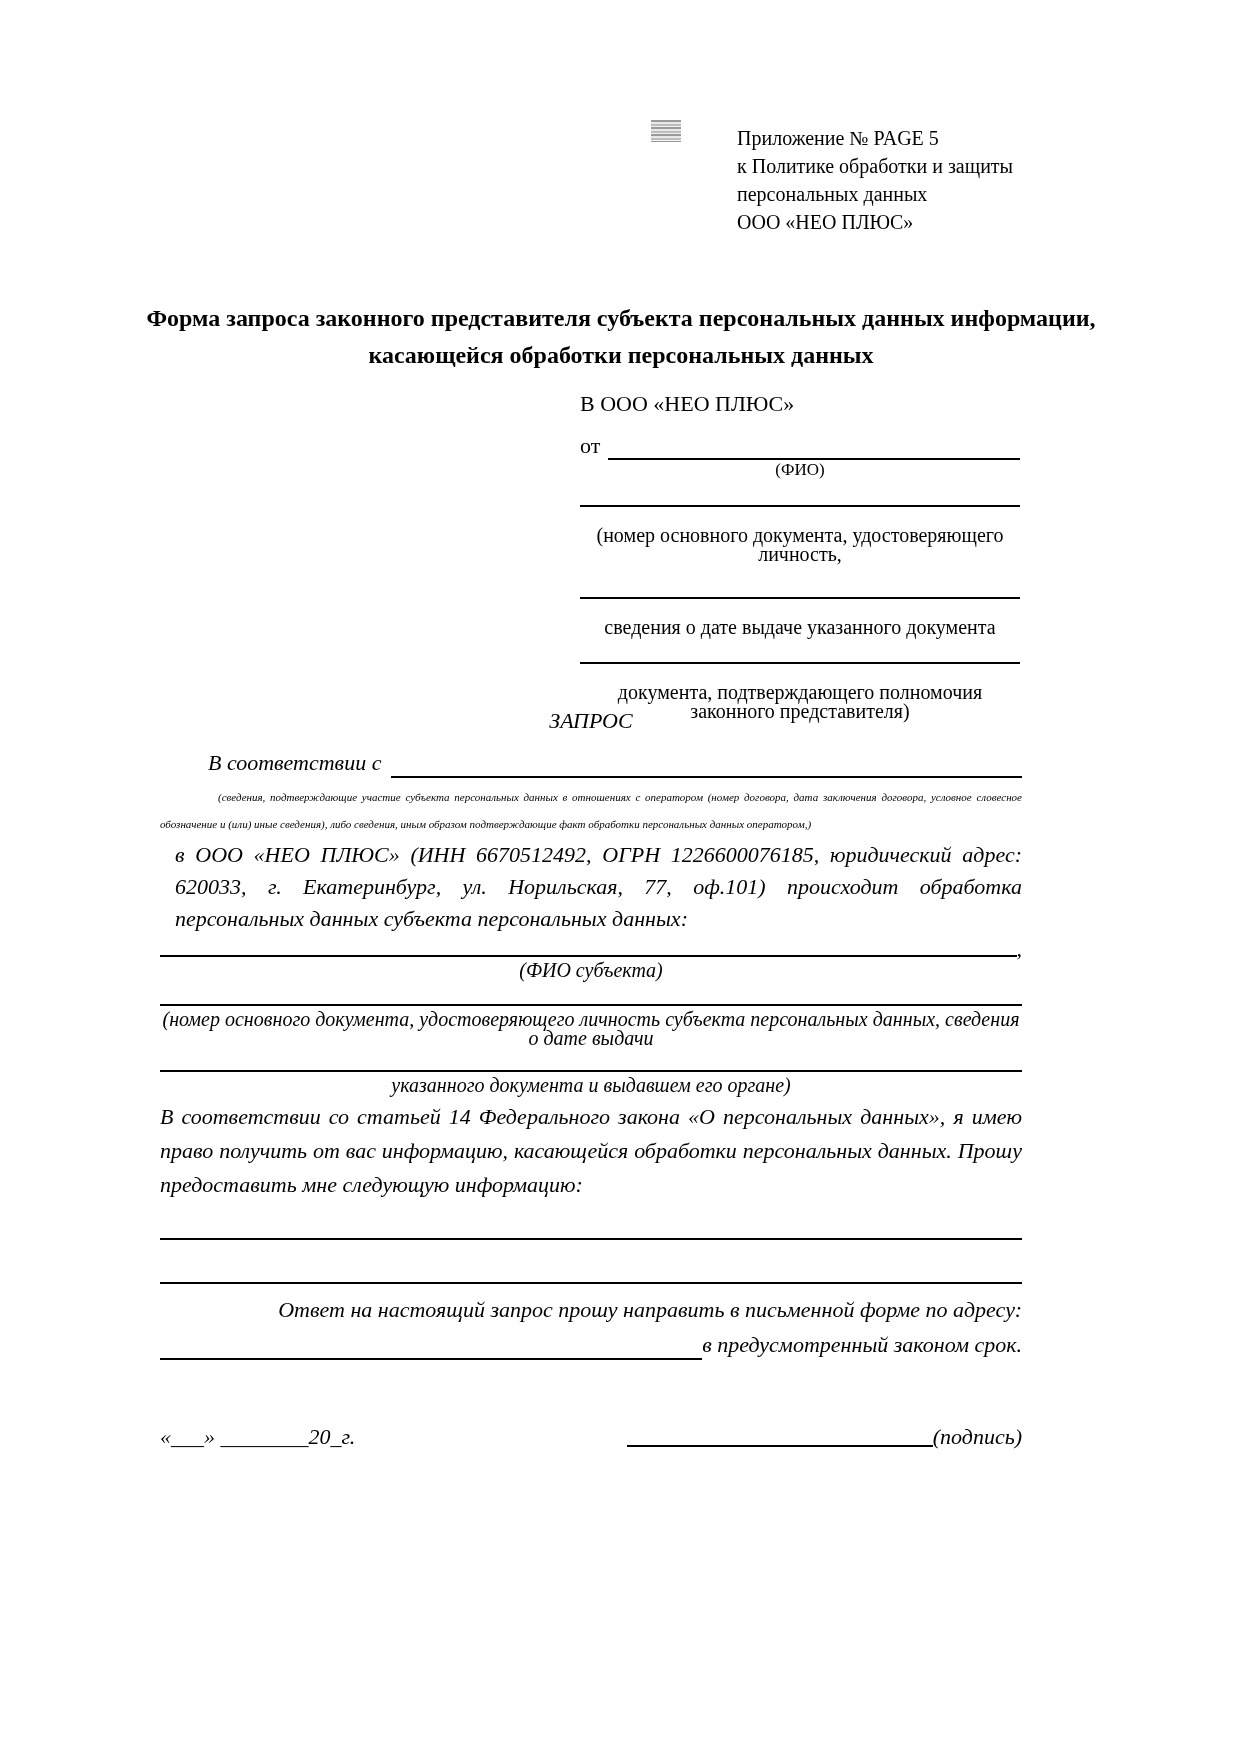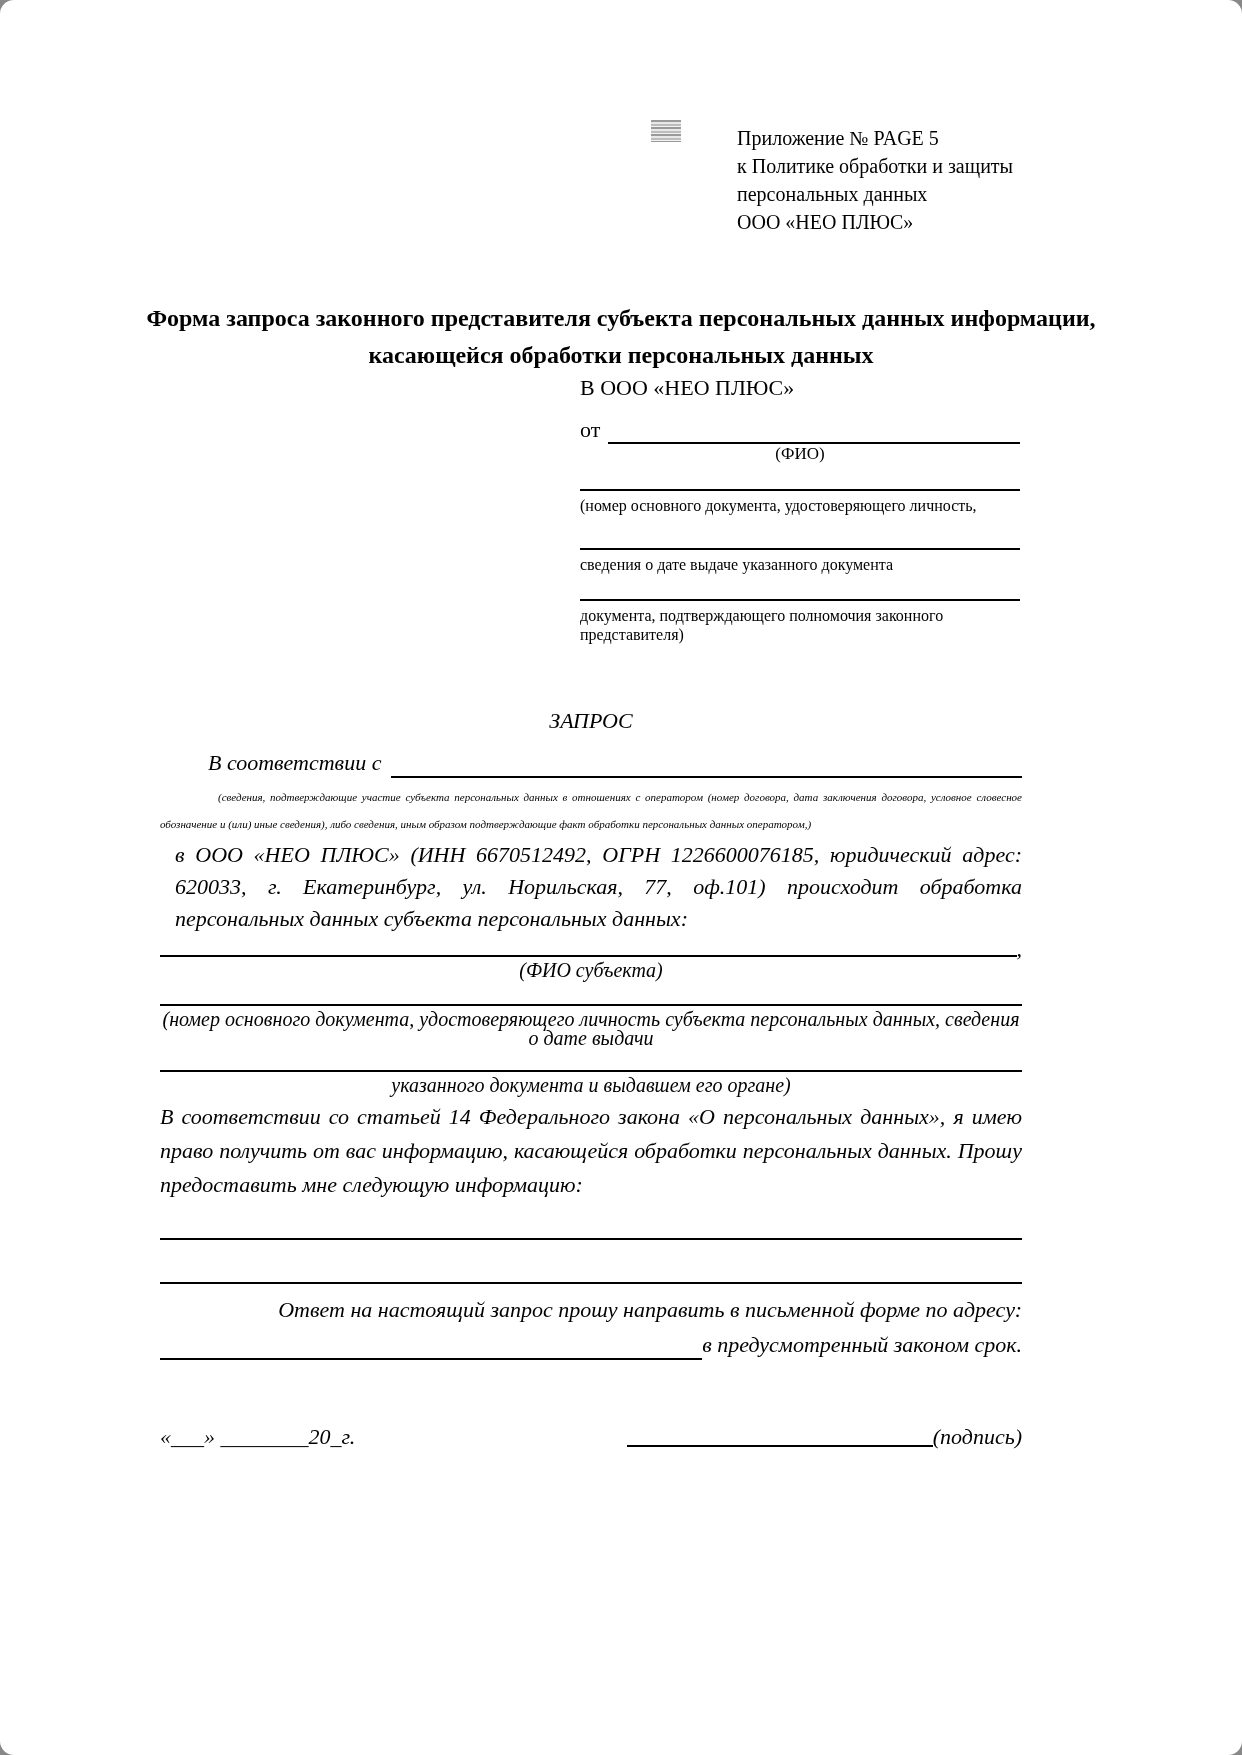--- a/index.html
+++ b/index.html
@@ -4,51 +4,50 @@
 <style>
   html,body{margin:0;padding:0;background:#888;}
   .page{
     position:relative;
     width:1242px;height:1755px;
     margin:0 auto;
     background:#ffffff;
     color:#000;
     font-family:"Liberation Serif", serif;
     overflow:hidden;
-    border-radius:14px;
   }
   
   .obj-icon{
     position:absolute;left:651px;top:120px;width:30px;height:22px;
     background:repeating-linear-gradient(
       to bottom,
       #9a9a9a 0px,#9a9a9a 2px,
       #e8e8e8 2px,#e8e8e8 4px,
       #bdbdbd 4px,#bdbdbd 6px,
       #f2f2f2 6px,#f2f2f2 7px);
   }
   .annex{
     position:absolute;left:737px;top:124px;
     font-size:20px;line-height:28px;white-space:nowrap;
   }
   .title{
     position:absolute;left:140px;width:962px;top:300px;
     text-align:center;font-weight:bold;font-size:24px;line-height:37px;
   }
   .addr{
-    position:absolute;left:580px;top:374px;width:440px;
+    position:absolute;left:580px;top:390px;width:440px;
     font-size:22px;line-height:28px;
   }
   .addr-from{display:flex;align-items:flex-end;margin-top:14px;}
   .fill{flex:1;border-bottom:2px solid #000;}
   .addr-from .fill{margin-left:8px;}
   .cap-sm{text-align:center;font-size:17px;line-height:20px;}
   .addr-group{margin-top:0;}
   .u-line{border-bottom:2px solid #000;height:0;}
-  .addr-group .cap{ text-align:left;font-size:16px;line-height:19px;margin-top:5px;}
+  .addr-group .cap{ text-align:center;font-size:20px;line-height:19px;margin-top:19px;}
   .g1{margin-top:25px;}
   .g2{margin-top:33px;}
   .g3{margin-top:28px;}
   .g4{margin-top:25px;}
   .main{
     position:absolute;left:160px;width:862px;top:706px;
     font-size:22px;line-height:30px;font-style:italic;
   }
   .zapros{text-align:center;font-size:22px;line-height:30px;}
   .accordance{display:flex;align-items:flex-end;margin-top:12px;}

